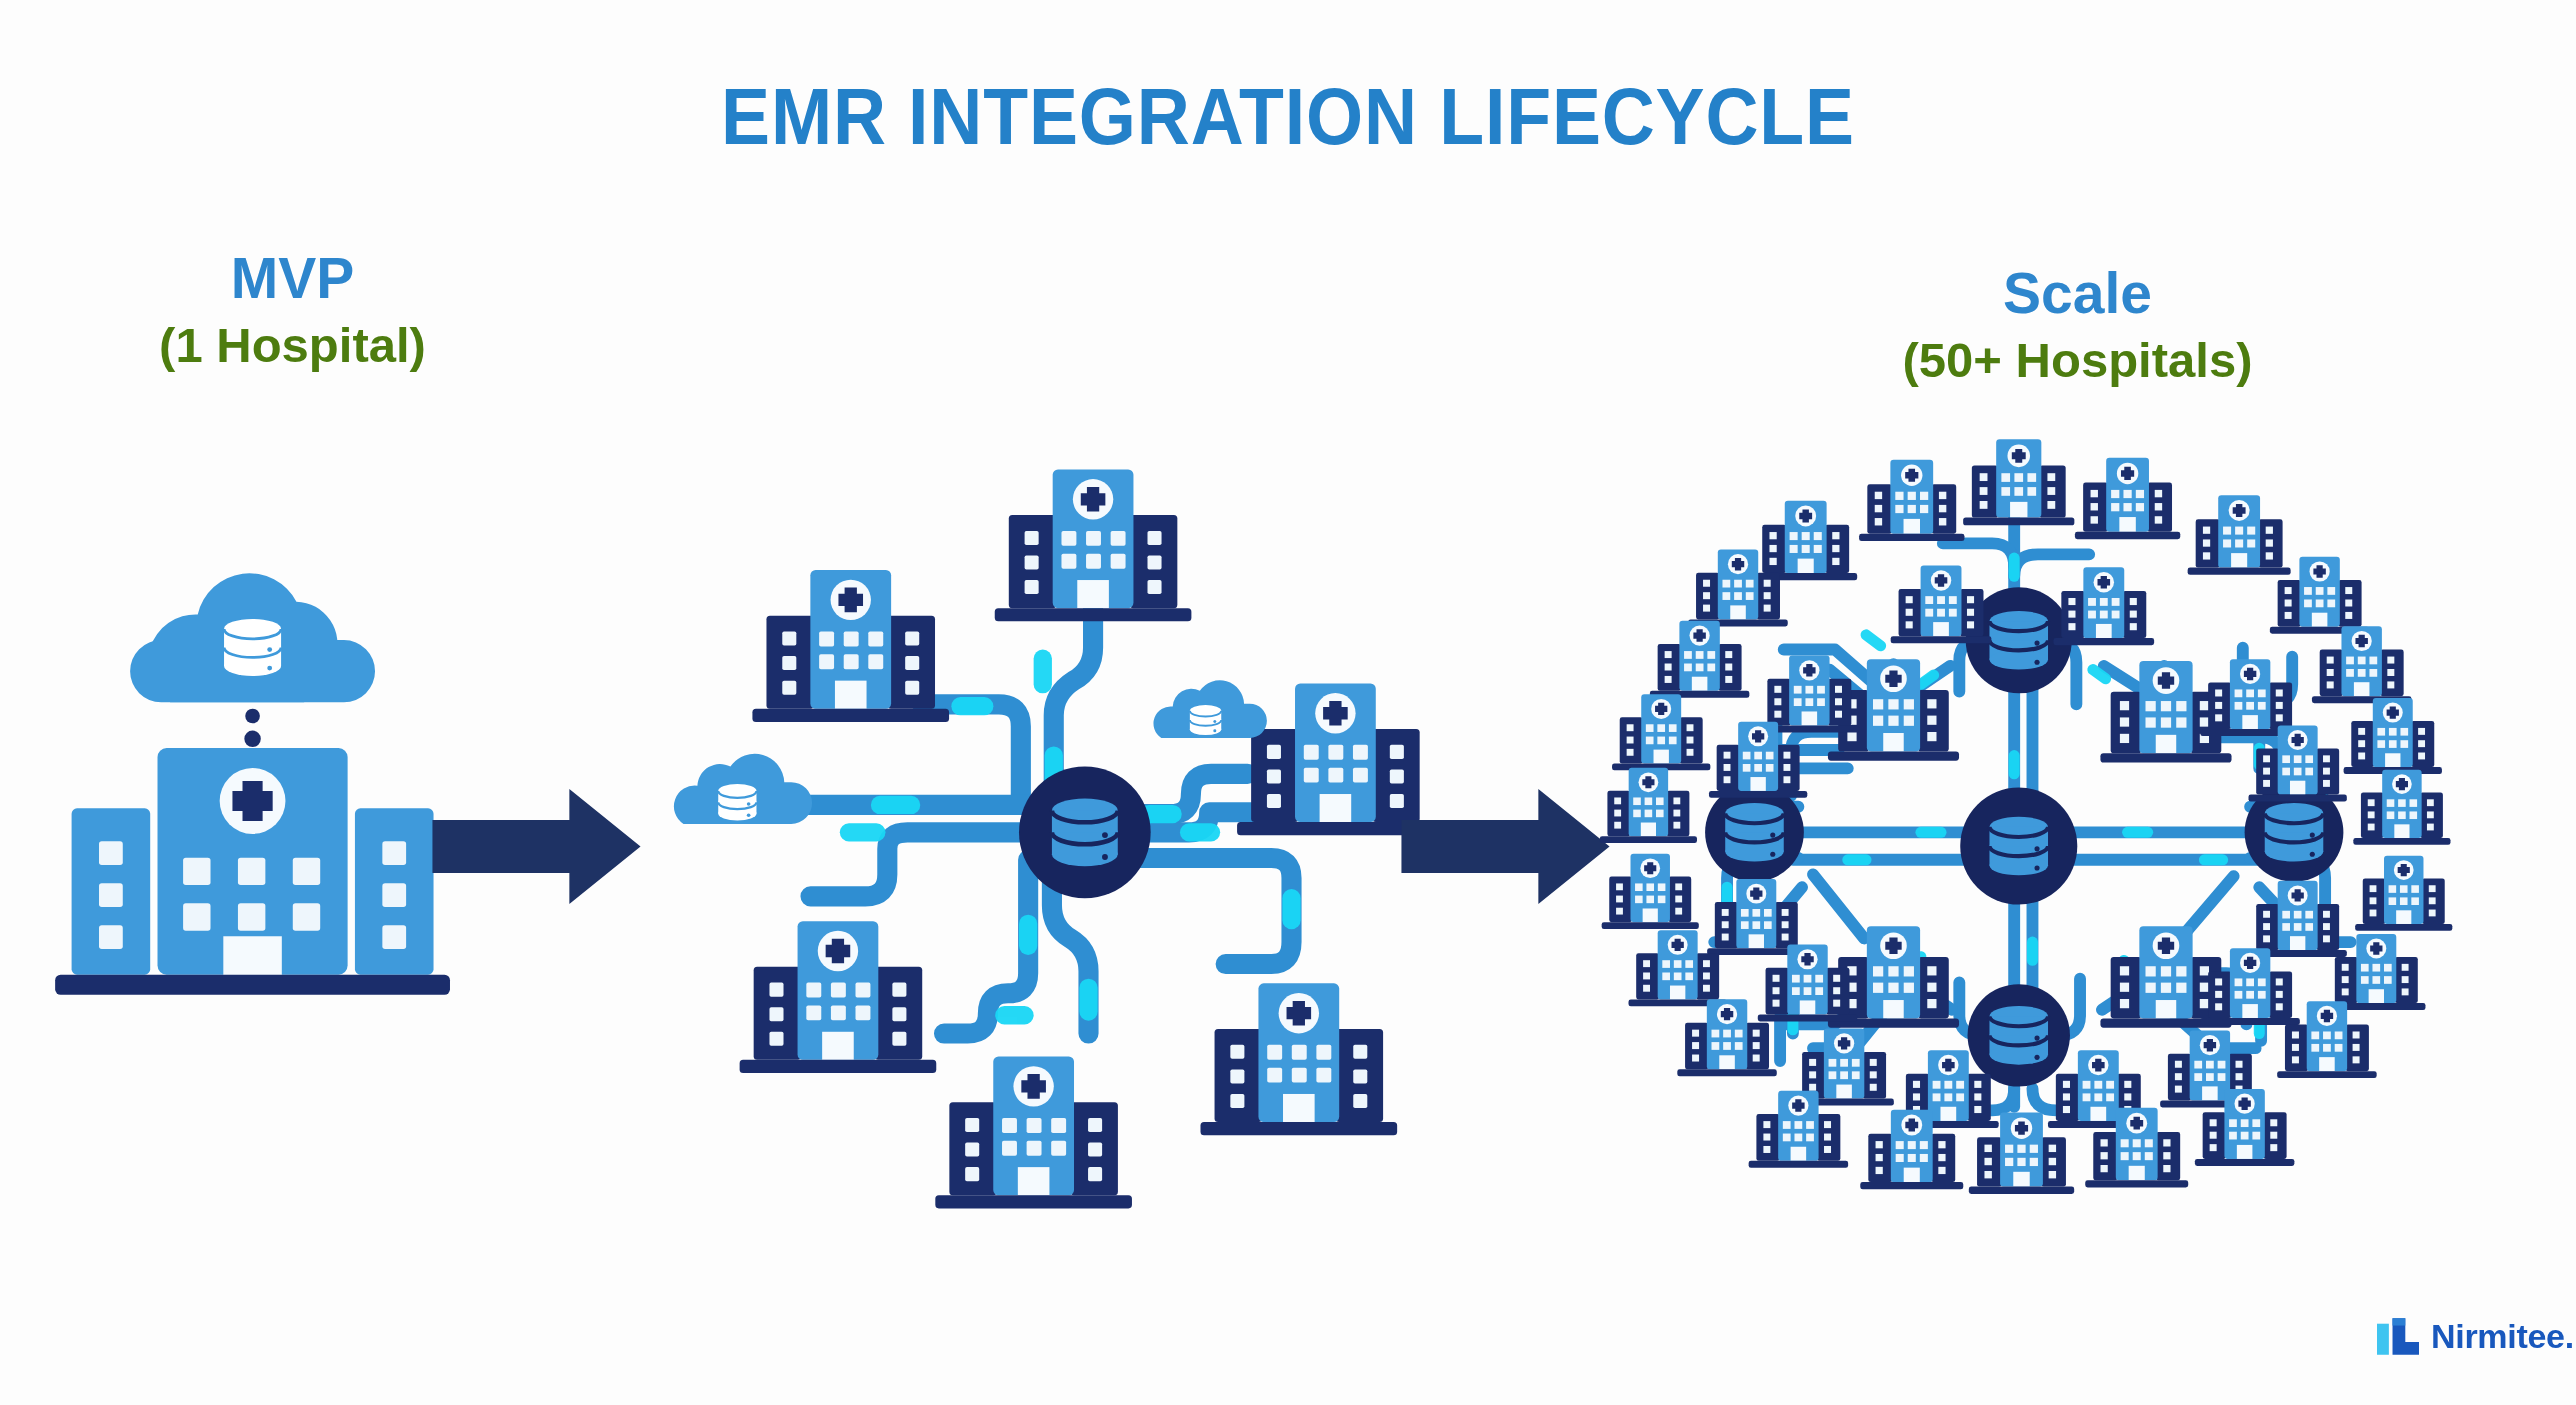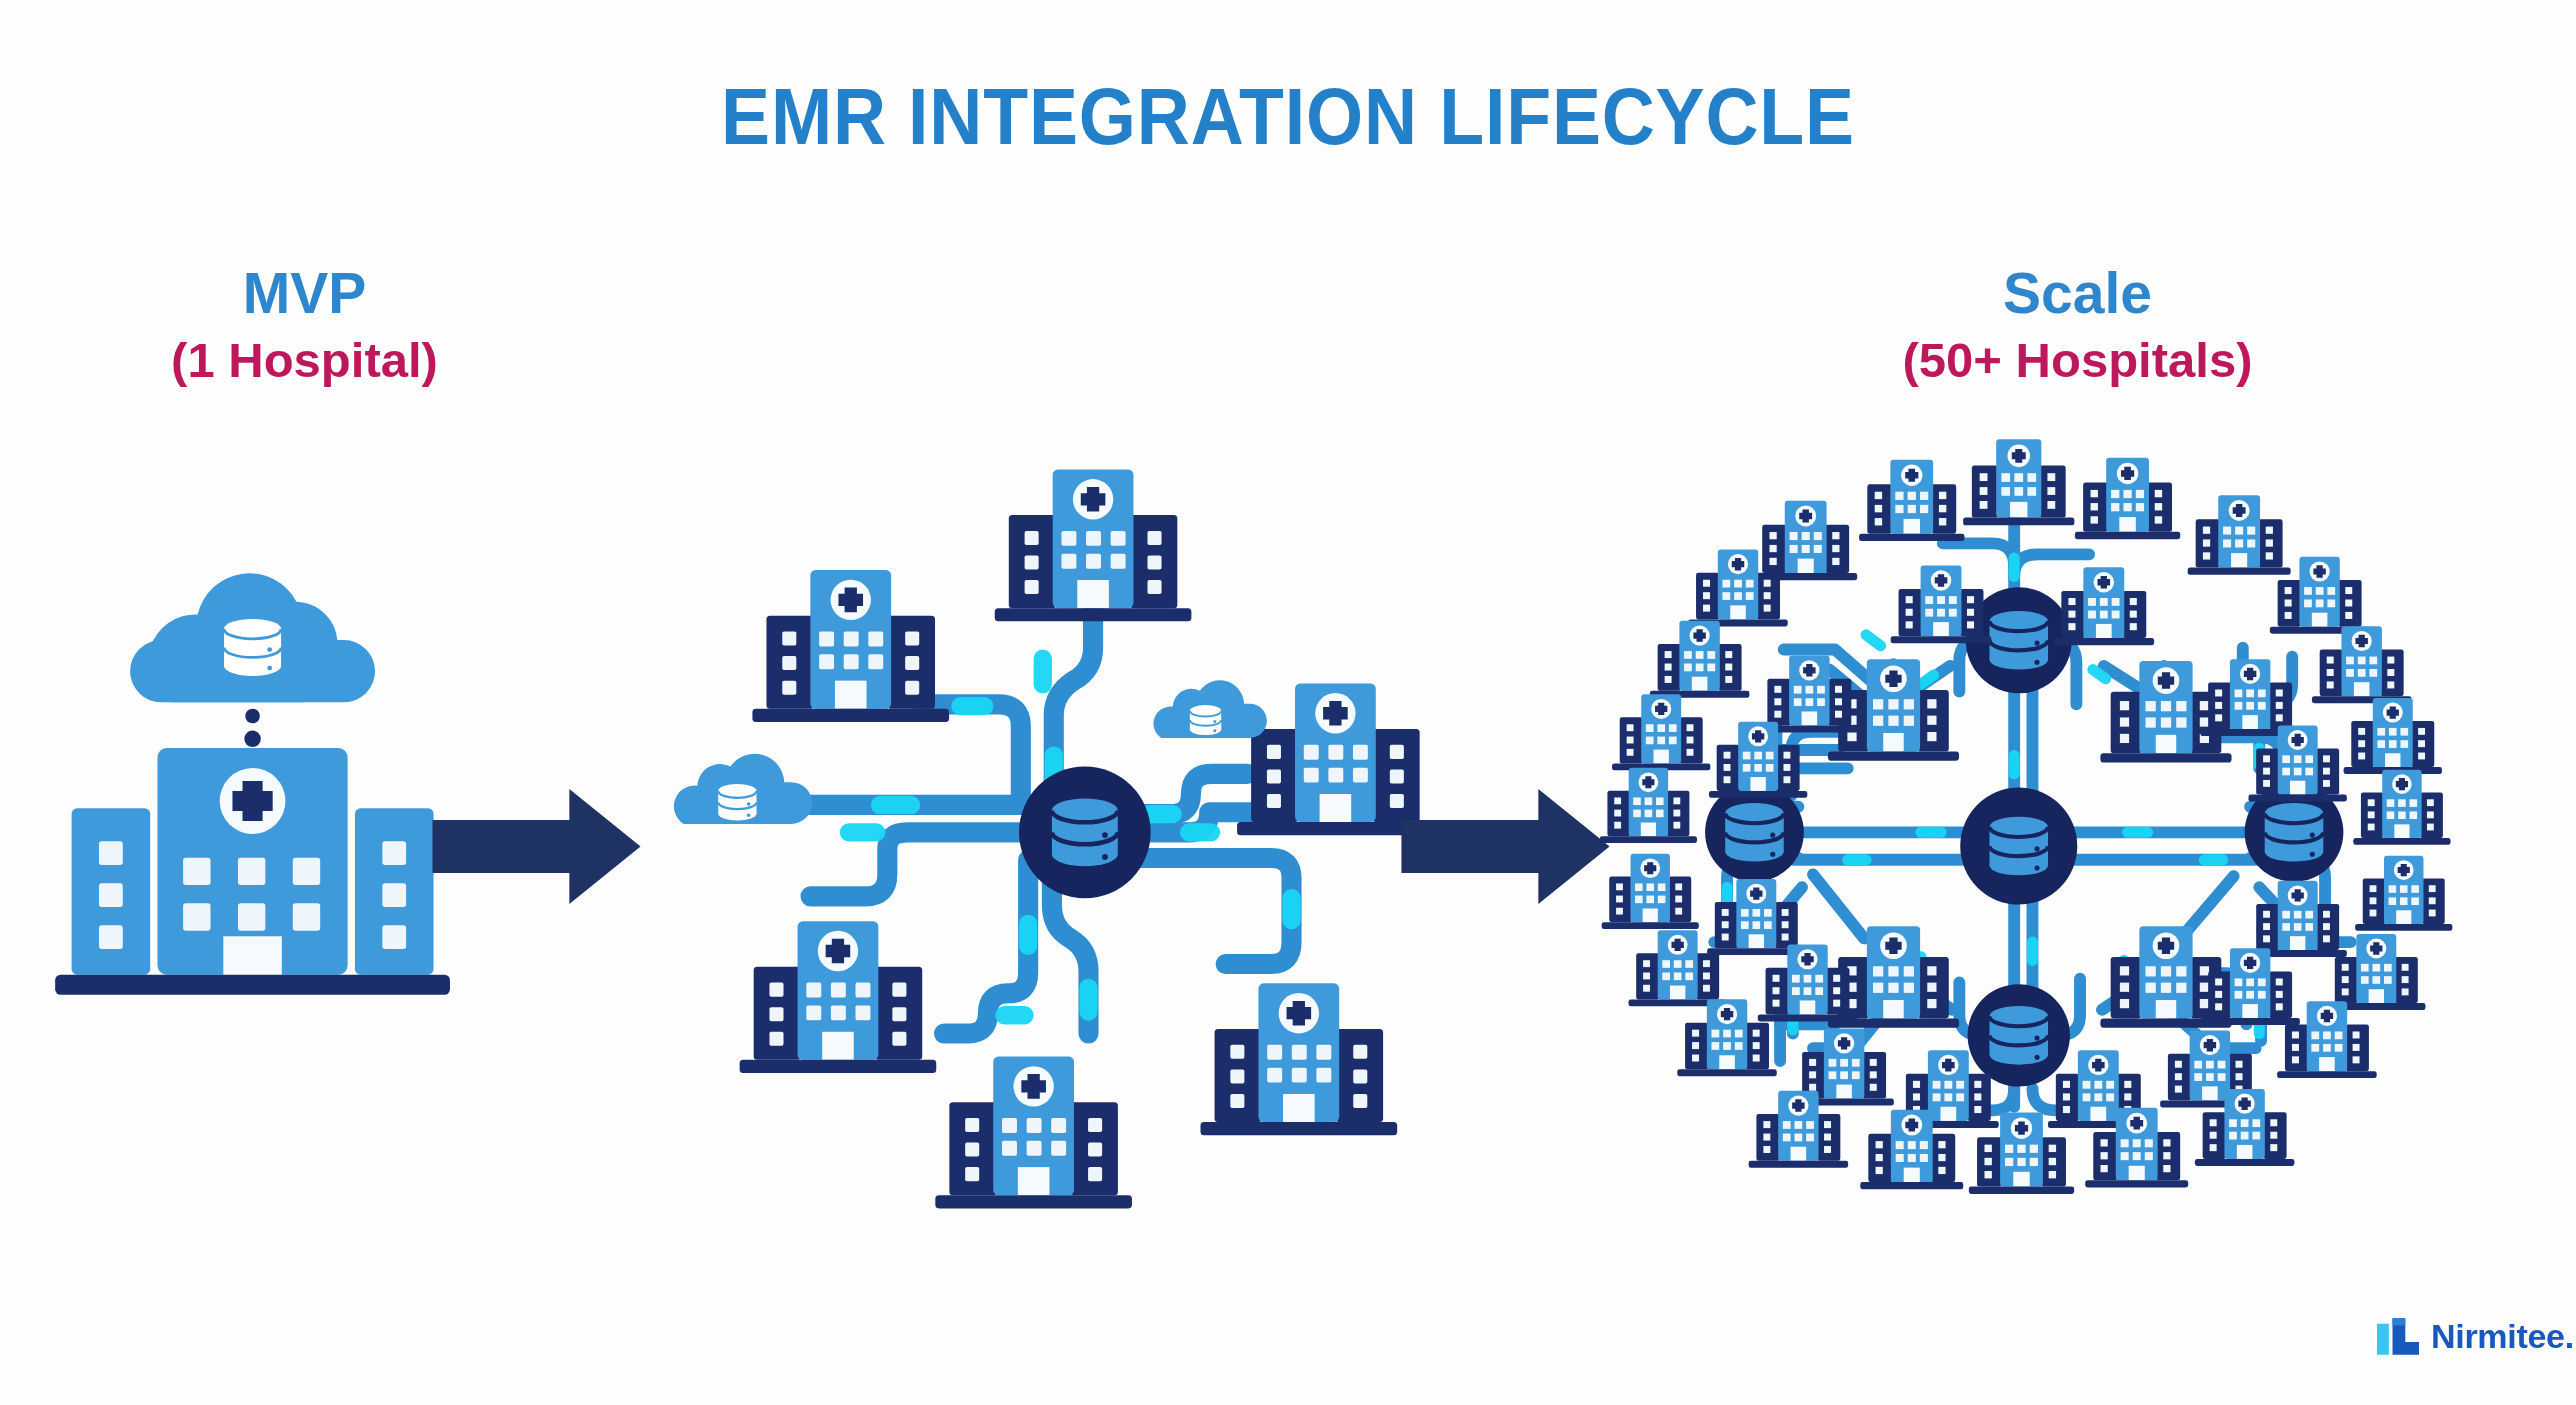--- a/index.html
+++ b/index.html
@@ -21,24 +21,24 @@
     transform:scaleX(0.93);
     white-space:nowrap;
   }
 
   .phase-head{position:absolute;text-align:center;}
   .phase-head .ph-main{
     font-size:57px;font-weight:bold;color:#2e86cd;line-height:1.0;
     white-space:nowrap;
   }
   .phase-head .ph-sub{
-    font-size:49px;font-weight:bold;color:#be185d;line-height:1.12;
+    font-size:49px;font-weight:bold;color:#4d7c0f;line-height:1.12;
     margin-top:11px;white-space:nowrap;
   }
-  #head-mvp{left:0px;top:265px;width:585px;padding-left:12px;}
+  #head-mvp{left:0px;top:250px;width:585px;}
   #head-growth{left:585px;top:265px;width:951px;}
   #head-scale{left:1613px;top:265px;width:929px;}
 
   .stage{position:absolute;}
   #stage-mvp{left:55px;top:567px;width:439px;height:457px;}
   #stage-growth{left:677px;top:430px;width:823px;height:759px;}
   #stage-scale{left:1619px;top:430px;width:805px;height:759px;}
 
   .arrow{position:absolute;}
   #arrow-1{left:432px;top:789px;width:209px;height:115px;}

